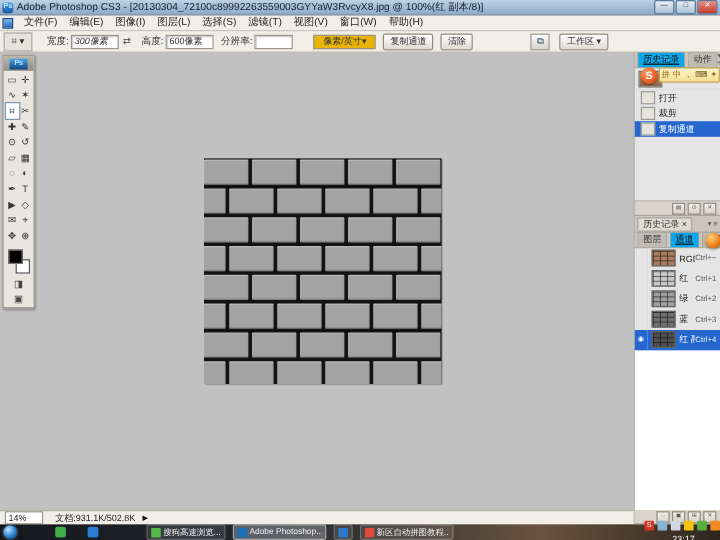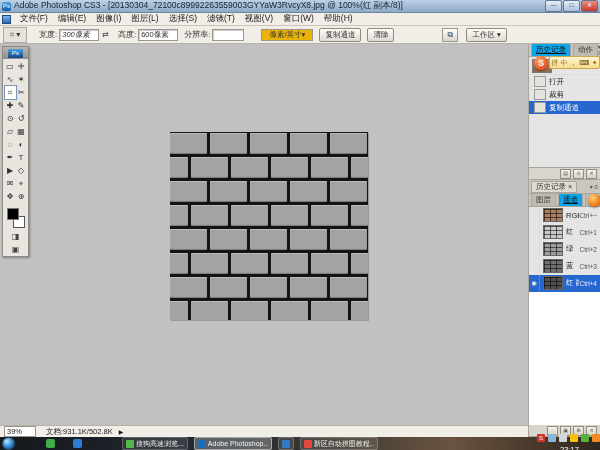--- a/index.html
+++ b/index.html
@@ -368,21 +368,21 @@
       <div class="sg-ico" style="color: rgb(176, 90, 16);">中</div>
       <div class="sg-ico" style="color: rgb(122, 90, 16);">，</div>
       <div class="sg-ico" style="color: rgb(106, 74, 16);">⌨</div>
       <div class="sg-ico" style="color: rgb(160, 106, 32);">✦</div>
     </div>
 </div>
 
 <div class="abs" id="orange-ball"></div>
 
 <div class="abs" id="statusbar">
-  <div id="zoom-box">39%</div>
+  <div id="zoom-box">14%</div>
   <div id="doc-info">文档:931.1K/502.8K</div>
   <div id="status-arrow">▶</div>
 </div>
 
 <div class="abs" id="taskbar">
   <div id="start-orb"></div>
   <div id="quick-icons">
       <div class="q-ico" style="background: rgb(63, 174, 73);"></div>
       <div class="q-ico" style="background: rgb(42, 127, 212);"></div>
     </div>

